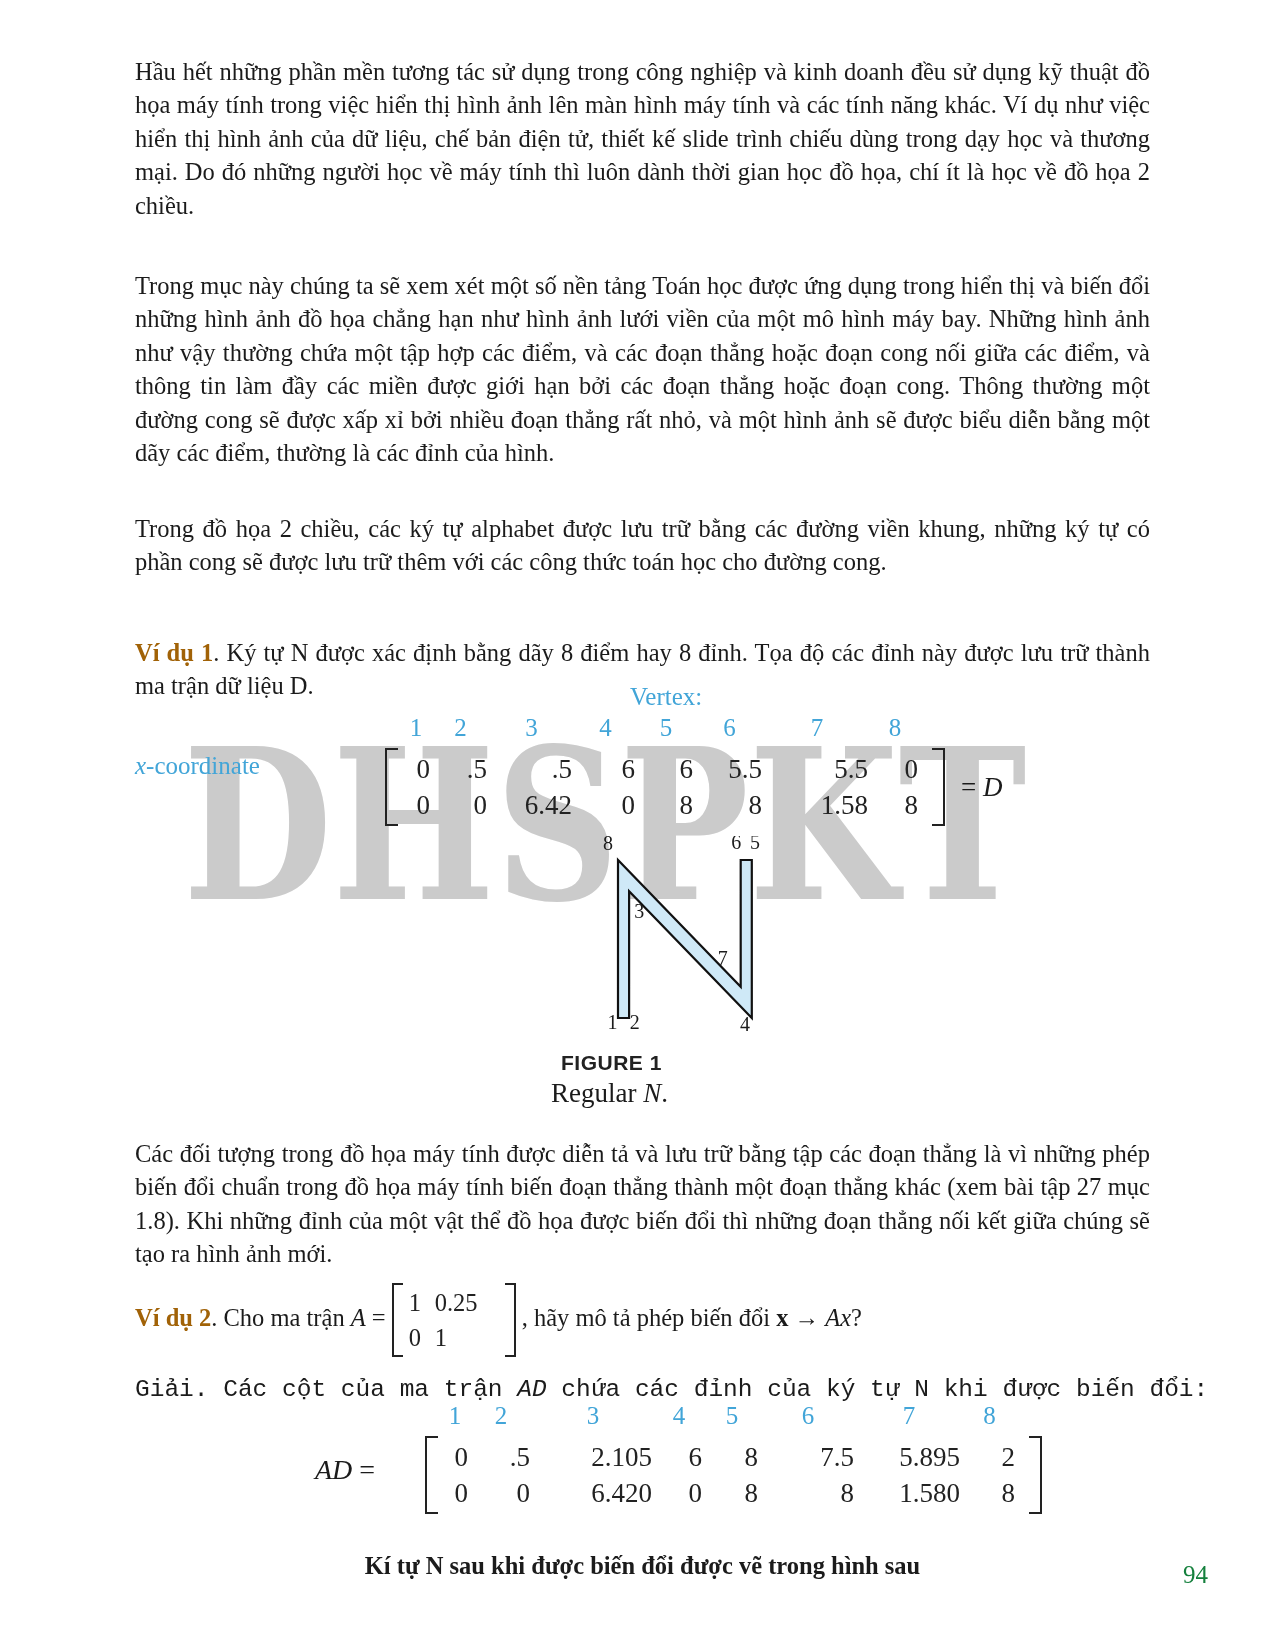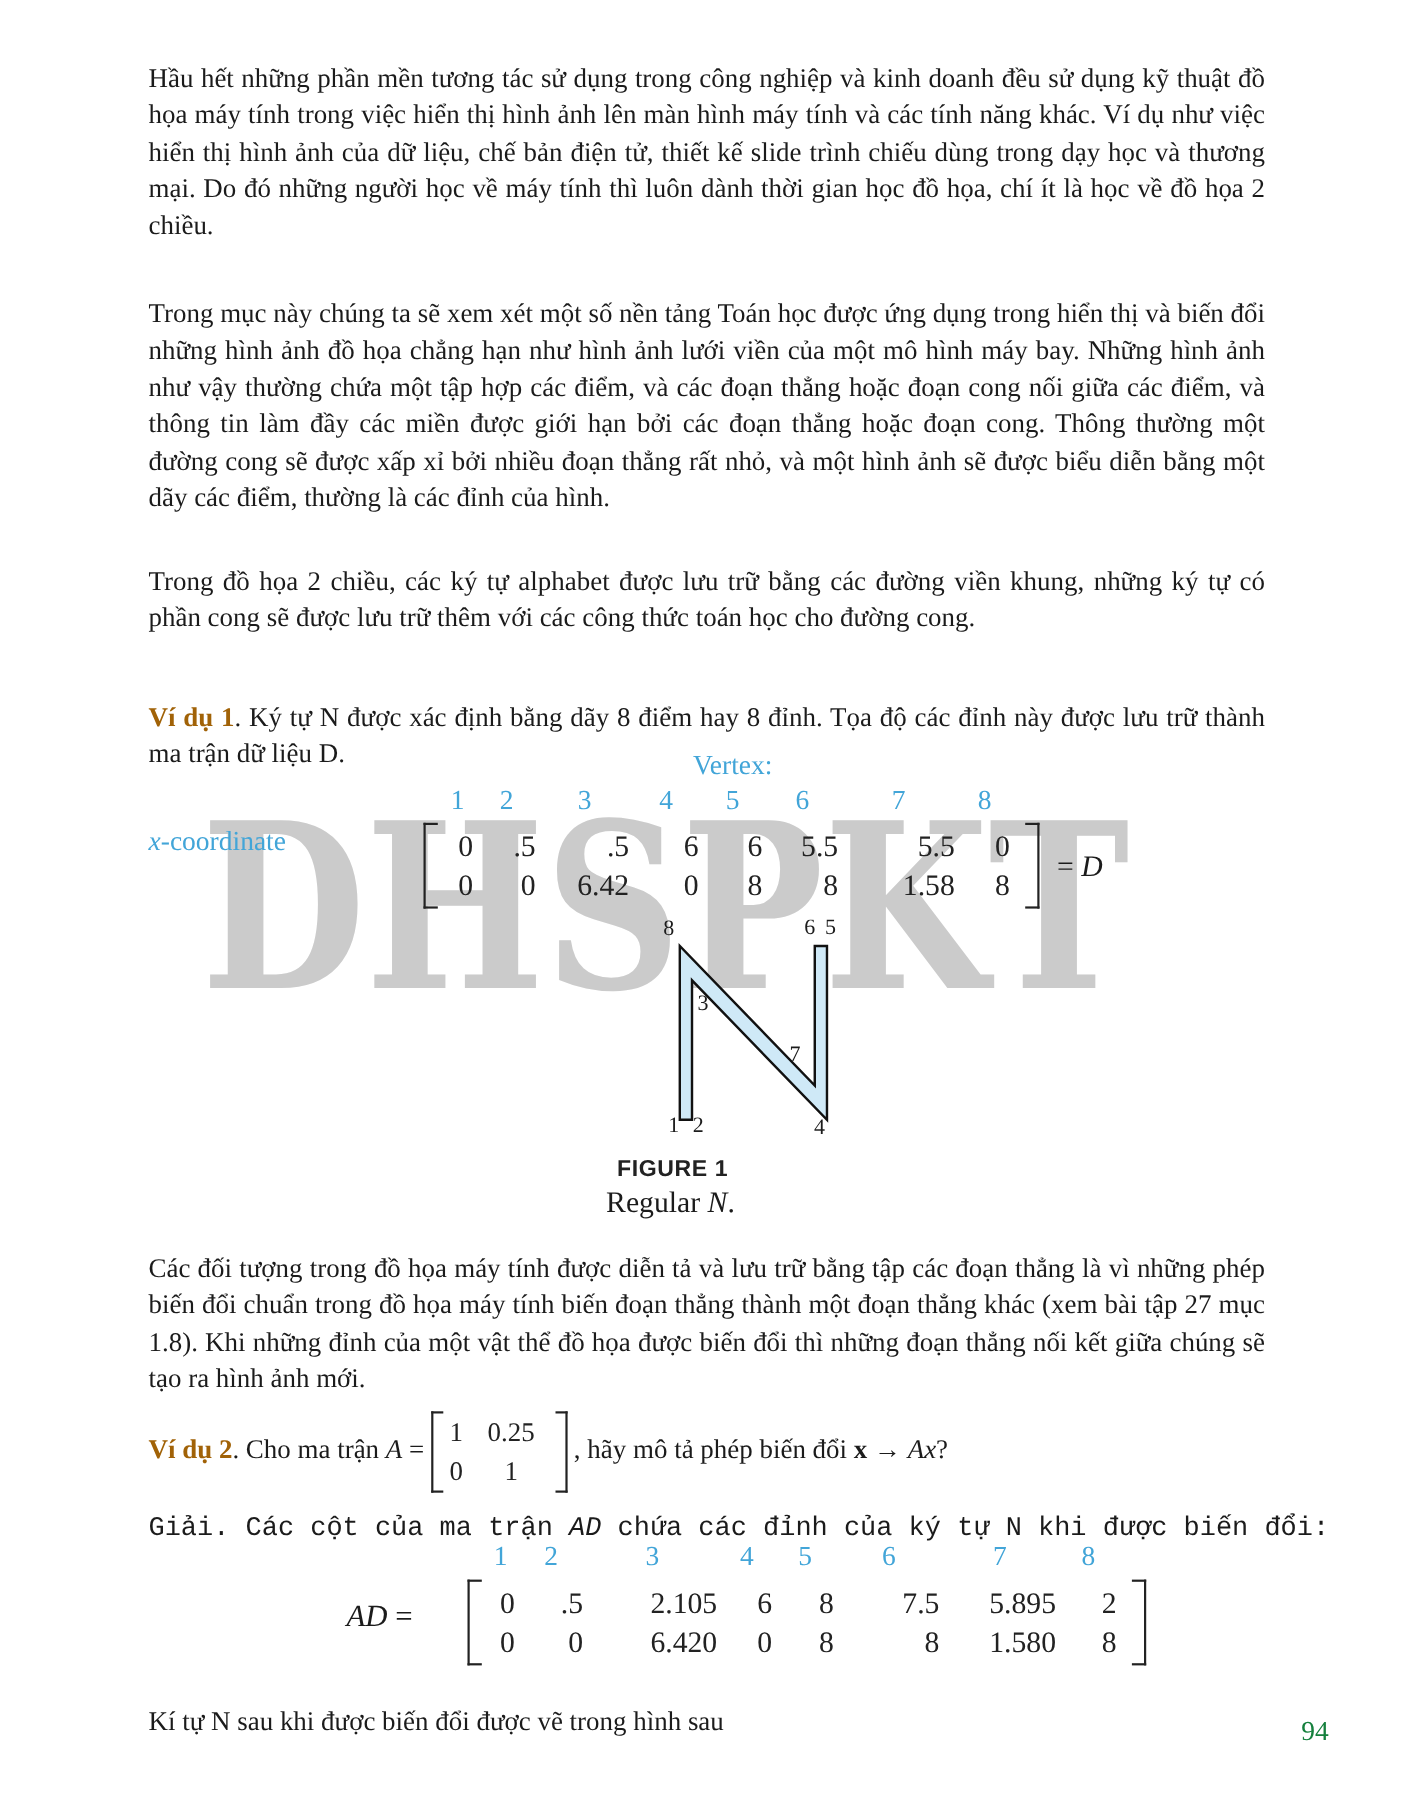--- a/index.html
+++ b/index.html
@@ -16,21 +16,21 @@
   }
   .para {
     position:absolute; left:135px; width:1015px; z-index:1;
     font-size:24.5px; line-height:33.5px; text-align:justify;
   }
   .p1 { top:30px; }
   .p2 { top:244px; }
   .p3 { top:487px; }
   .ex1 { top:611px; }
   .p5 { top:1112px; }
-  .closing { top:1524px; text-align:left; }
+  .closing { top:1524px; text-align:center;font-weight:bold; }
   .exlabel { color:#a16207; font-weight:bold;font-family:Liberation Serif, serif; }
 
   
   .mxd { position:absolute; left:135px; top:683px; z-index:1; }
   .vertexlbl { position:absolute; left:495px; top:0; color:#42a5d8; font-size:25px; }
   .mxtable { display:flex; margin-top:31px; }
   .mxlabels { width:250px; margin-top:34px; display:flex; flex-direction:row; }
   .mxlabels span {
     height:36px; line-height:36px; text-align:right; padding-right:12px;
     color:#42a5d8; font-size:25px;
@@ -60,21 +60,21 @@
   .figcap2 { position:absolute; left:551px; top:1078px; z-index:1; font-size:27px; }
 
   
   .ex2 { position:absolute; left:135px; top:1283px; z-index:1; font-size:24.5px; line-height:33.5px; }
   .mmx { display:inline-flex; vertical-align:middle; margin:0 6px; }
   .mmx .bkl { border-width:2px; width:9px; }
   .mmx .bkr { border-width:2px; width:9px; margin-left:8px; }
   .mmgrid { display:grid; grid-template-columns:26px 60px; padding:2px 2px 2px 6px; }
   .mmgrid span { font-size:24.5px; height:35px; line-height:35px; color:#222; }
   .mmgrid .c1 { text-align:left; }
-  .mmgrid .c2 { text-align:center; }
+  .mmgrid .c2 { text-align:left; }
 
   .giai { position:absolute; left:135px; top:1376px; z-index:1; font-size:24.5px;font-family:Liberation Mono, monospace; }
 
   
   .mxad { position:absolute; left:298px; top:1402px; z-index:1; display:flex; }
   .adlbl { width:96px; margin-right:14px; margin-top:52px; font-size:28px; white-space:nowrap;margin-left:17px; }
   .pageno { position:absolute; left:1183px; top:1561px; z-index:1; font-size:25px; color:#15803d; }
   i { font-style:italic; }
   b { font-weight:bold; }
 </style>

